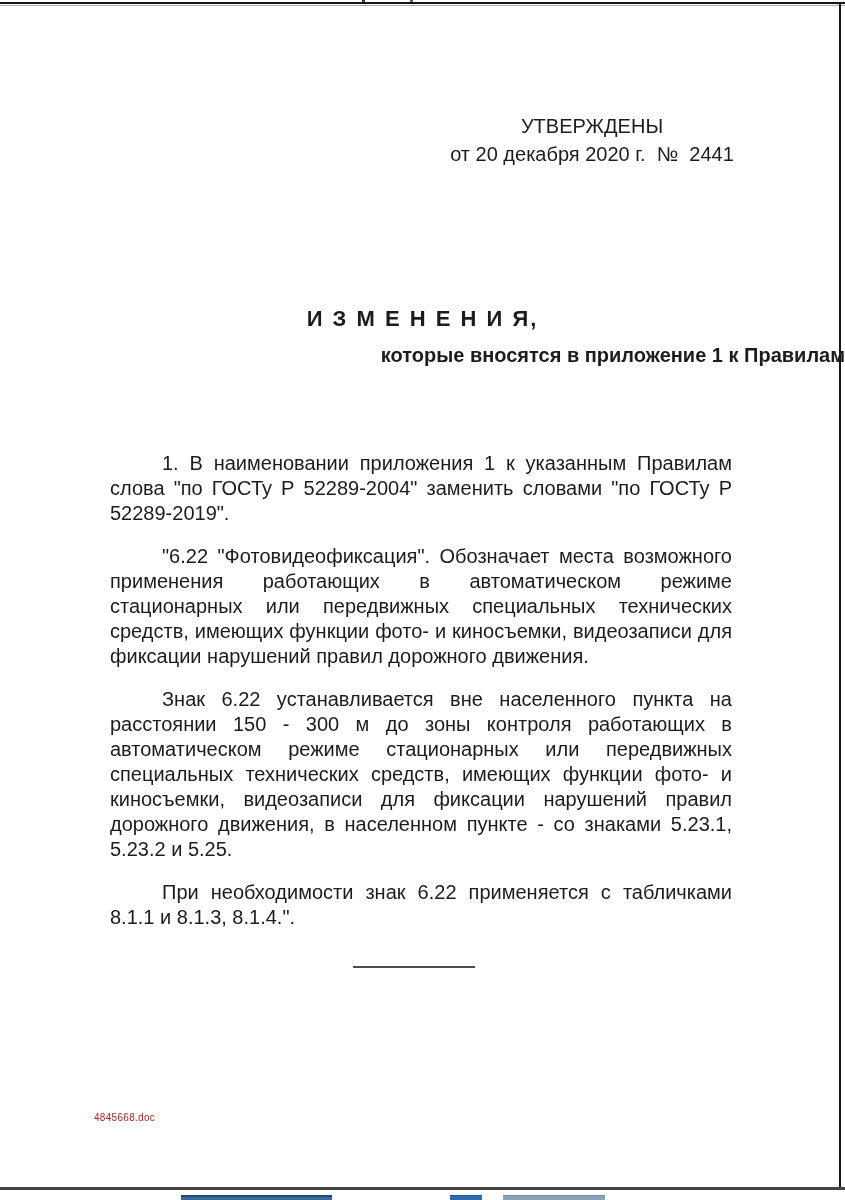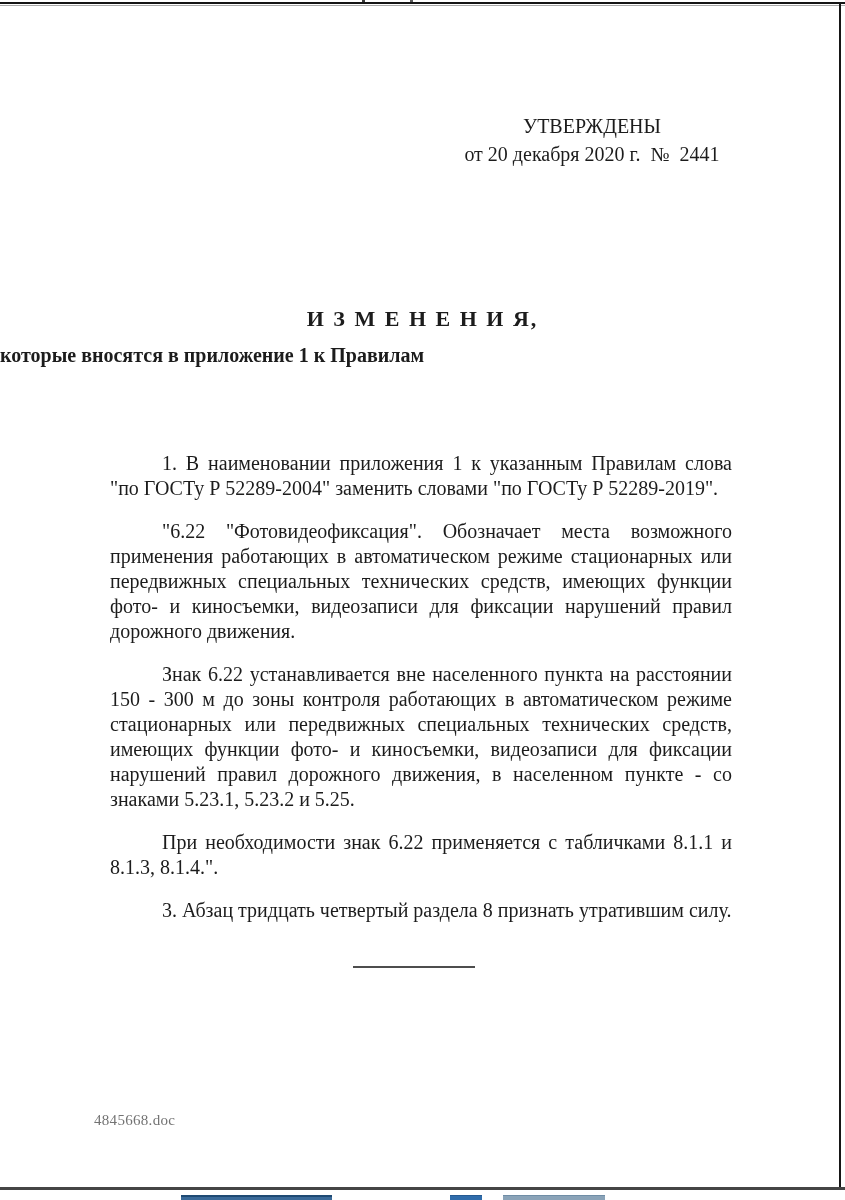--- a/index.html
+++ b/index.html
@@ -2,21 +2,21 @@
 <html><head>
 <meta charset="utf-8">
 <style>
   html, body { margin: 0; padding: 0; background: #ffffff; }
   .canvas {
     position: relative;
     width: 845px;
     height: 1200px;
     background: #ffffff;
     overflow: hidden;
-    font-family: Liberation Serif, serif;
+    font-family: Liberation Sans, sans-serif;
     color: #1c1c1c;
   }
   
   .border-top    { position: absolute; left: 0; top: 2px;  width: 845px; height: 2px; background: #151515; }
   .border-top-shadow { position: absolute; left: 0; top: 5px; width: 845px; height: 1px; background: #a8a8a8; }
   .border-right  { position: absolute; left: 839px; top: 2px; width: 2px; height: 1186px; background: #161616; }
   .border-bottom { position: absolute; left: 0; top: 1187px; width: 845px; height: 3px; background: #454545; }
 
   
   .artifact-a { position: absolute; left: 362px; top: 0; width: 3px; height: 2px; background: #3a3a3a; }
@@ -35,21 +35,21 @@
     position: absolute;
     left: 0; top: 306px; width: 845px;
     text-align: center;
     font-weight: bold;
     font-size: 22px;
     letter-spacing: 2px;
   }
   .title-subtitle {
     position: absolute;
     left: 0; top: 342px; width: 845px;
-    text-align: left;
+    text-align: right;
     font-weight: bold;
     font-size: 20px;
     line-height: 26px;
   }
 
   .body-text {
     position: absolute;
     left: 92px; top: 433px; width: 658px;
     font-size: 20px;
     line-height: 25px;
@@ -59,23 +59,23 @@
 
   .signature-line {
     position: absolute;
     left: 353px; top: 966px; width: 122px; height: 2px;
     background: #4d4d4d;
   }
 
   .doc-footer {
     position: absolute;
     left: 94px; top: 1112px;
-    font-size: 15px;
+    font-size: 10px;
     letter-spacing: 0.3px;
-    color: #737373;
+    color: #b91c1c;
   }
 
   
   .btn-partial { position: absolute; bottom: 0; height: 5px; box-sizing: border-box; }
   .btn-partial-1 { left: 181px; width: 151px; background: #3a6a99; border-top: 2px solid #1e4a74; }
   .btn-partial-2 { left: 450px; width: 32px;  background: #2f6cab; border-top: 1px solid #245a92; }
   .btn-partial-3 { left: 503px; width: 102px; background: #8aa3b8; border-top: 1px solid #6f8da6; }
 </style>
 </head>
 <body>
@@ -99,21 +99,20 @@
 
   <div class="title-subtitle">
     <div>которые вносятся в приложение 1 к Правилам</div>
   </div>
 
   <div class="body-text">
     <p>1. В наименовании приложения 1 к указанным Правилам слова "по ГОСТу Р 52289-2004" заменить словами "по ГОСТу Р 52289-2019".</p>
     <p>"6.22 "Фотовидеофиксация".  Обозначает  места  возможного применения работающих в автоматическом режиме стационарных или передвижных специальных технических средств, имеющих функции фото- и киносъемки, видеозаписи для фиксации нарушений правил дорожного движения.</p>
     <p>Знак 6.22 устанавливается вне населенного пункта на расстоянии 150 - 300 м до зоны контроля работающих в автоматическом режиме стационарных или передвижных специальных технических средств, имеющих функции фото- и киносъемки, видеозаписи для фиксации нарушений правил дорожного движения, в населенном пункте - со знаками 5.23.1, 5.23.2 и 5.25.</p>
     <p>При необходимости знак 6.22 применяется с табличками 8.1.1 и 8.1.3, 8.1.4.".</p>
-    <p>3. Абзац тридцать четвертый раздела 8 признать утратившим силу.</p>
   </div>
 
   <div class="signature-line"></div>
 
   <div class="doc-footer">4845668.doc</div>
 
   <div class="btn-partial btn-partial-1"></div>
   <div class="btn-partial btn-partial-2"></div>
   <div class="btn-partial btn-partial-3"></div>
 

